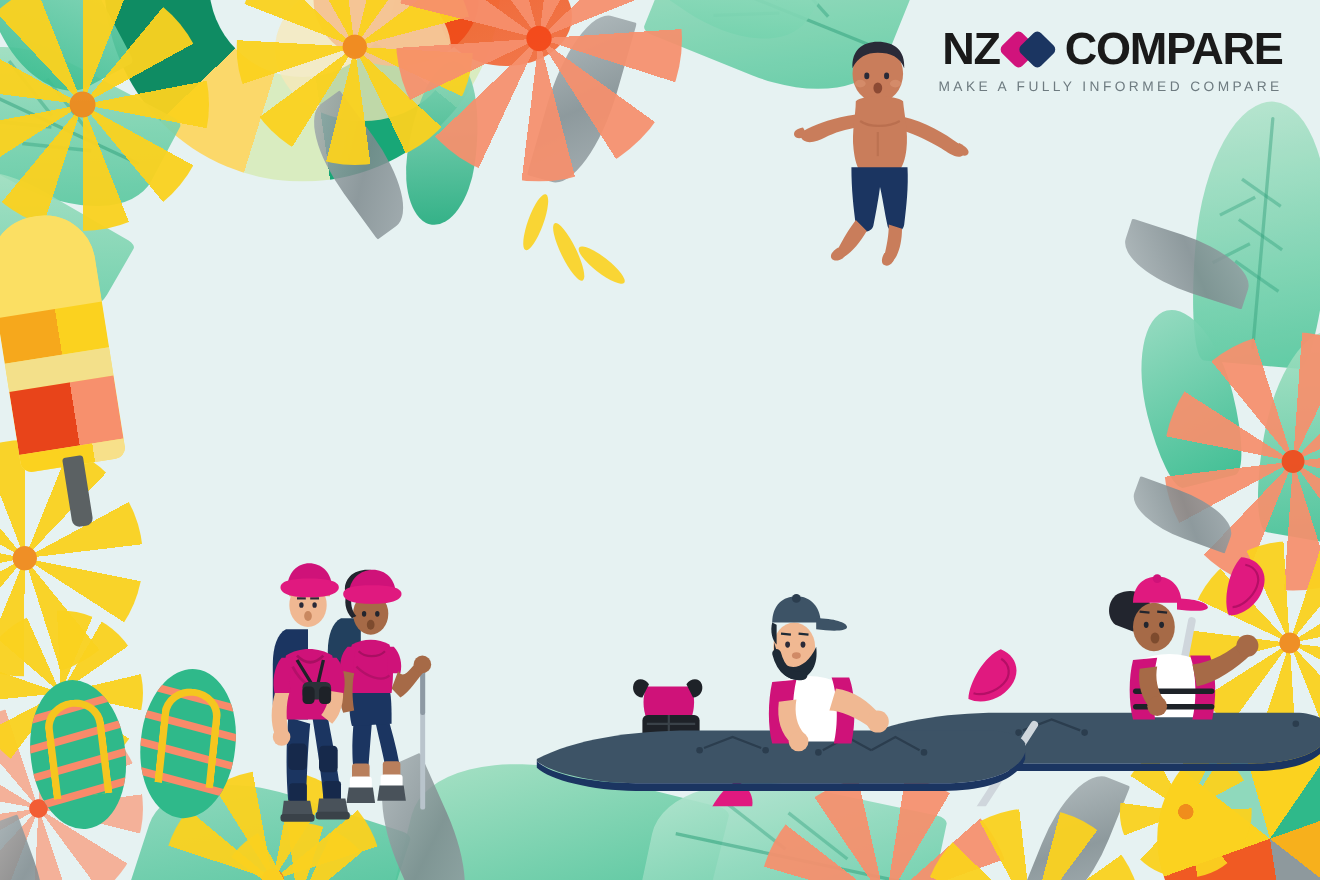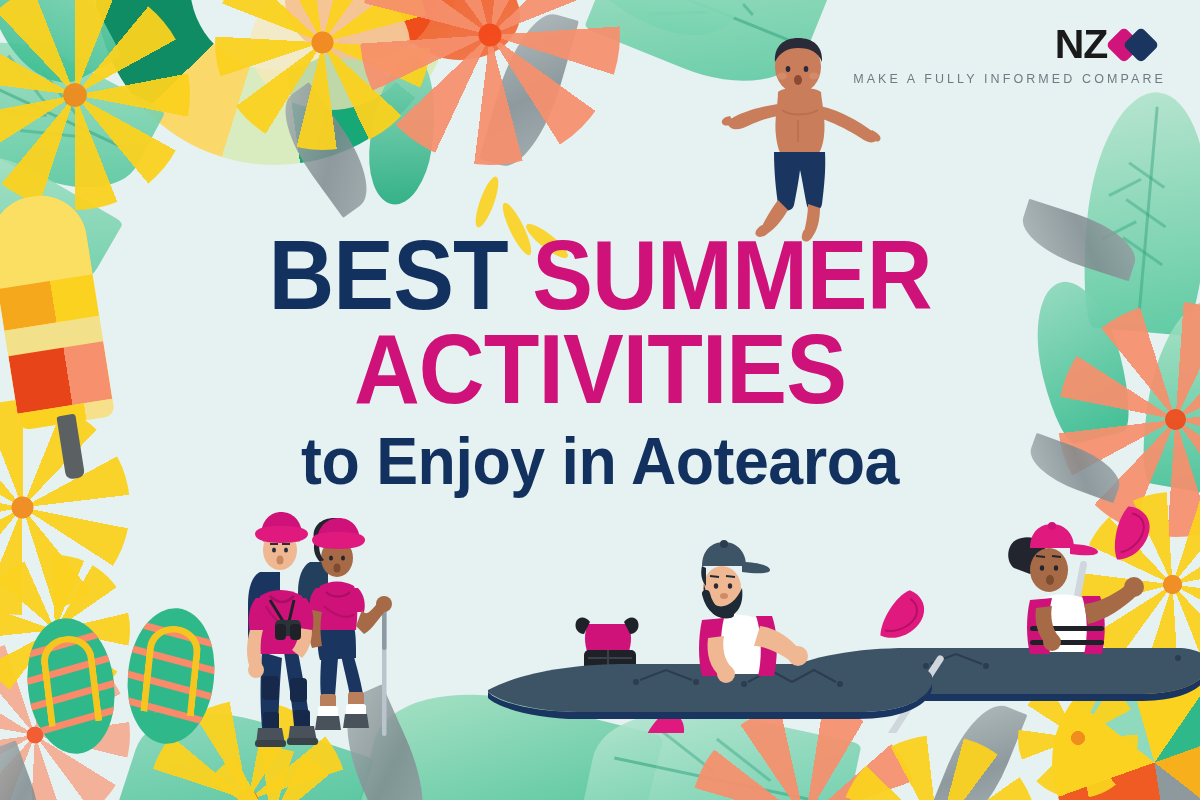--- a/index.html
+++ b/index.html
@@ -287,20 +287,21 @@
     <div class="greyleaf" style="left:1055px;top:420px;width:40px;height:96px;transform:rotate(-70deg);"></div>
   </div>
 
   <div id="logo">
     <div class="wordmark">
       <span>NZ</span>
       <span class="diamonds">
         <span class="dm pink"></span>
           <span class="dm navy"></span>
       </span>
+      <span>COMPARE</span>
     </div>
     <div class="tagline">MAKE A FULLY INFORMED COMPARE</div>
   </div>
 
   <div class="fig" style="left:700px;top:12px;width:200px;height:230px;">
     <svg viewBox="0 0 200 230" width="200" height="230">
 
       <path d="M78 92 C58 95 44 100 34 105 C28 108 26 113 31 116 C36 119 44 116 50 113 C58 109 70 105 80 104 Z" fill="#c97d5b"></path>
       <path d="M30 104 c-6 1 -9 4 -8 7 c1 3 5 3 8 2 l4 -2 z" fill="#c97d5b"></path>
       <path d="M120 94 C142 99 158 109 172 119 C178 123 179 128 174 130 C169 132 162 127 156 123 C146 117 132 110 122 107 Z" fill="#c97d5b"></path>
@@ -494,21 +495,14 @@
       <ellipse cx="246" cy="98" rx="4" ry="3" fill="#d08a66"></ellipse>
 
       <path d="M224 68 C224 52 234 44 246 44 C259 44 268 54 268 68 Z" fill="#3d5366"></path>
       <path d="M264 64 C280 64 292 68 292 72 C292 76 278 76 264 74 Z" fill="#3d5366"></path>
       <circle cx="246" cy="46" r="4" fill="#2b3d4e"></circle>
 
       <path d="M224 68 C222 76 224 84 228 88 L228 70 Z" fill="#1e2a36"></path>
     </svg>
   </div>
 
-  <div id="headline">
-    <div class="l1">
-      <span class="navy">BEST</span><span>&nbsp;</span><span class="magenta">SUMMER</span>
-    </div>
-    <div class="l2 magenta">ACTIVITIES</div>
-    <div class="l3">to Enjoy in Aotearoa</div>
-  </div>
 
 </div>
 
 </body></html>

